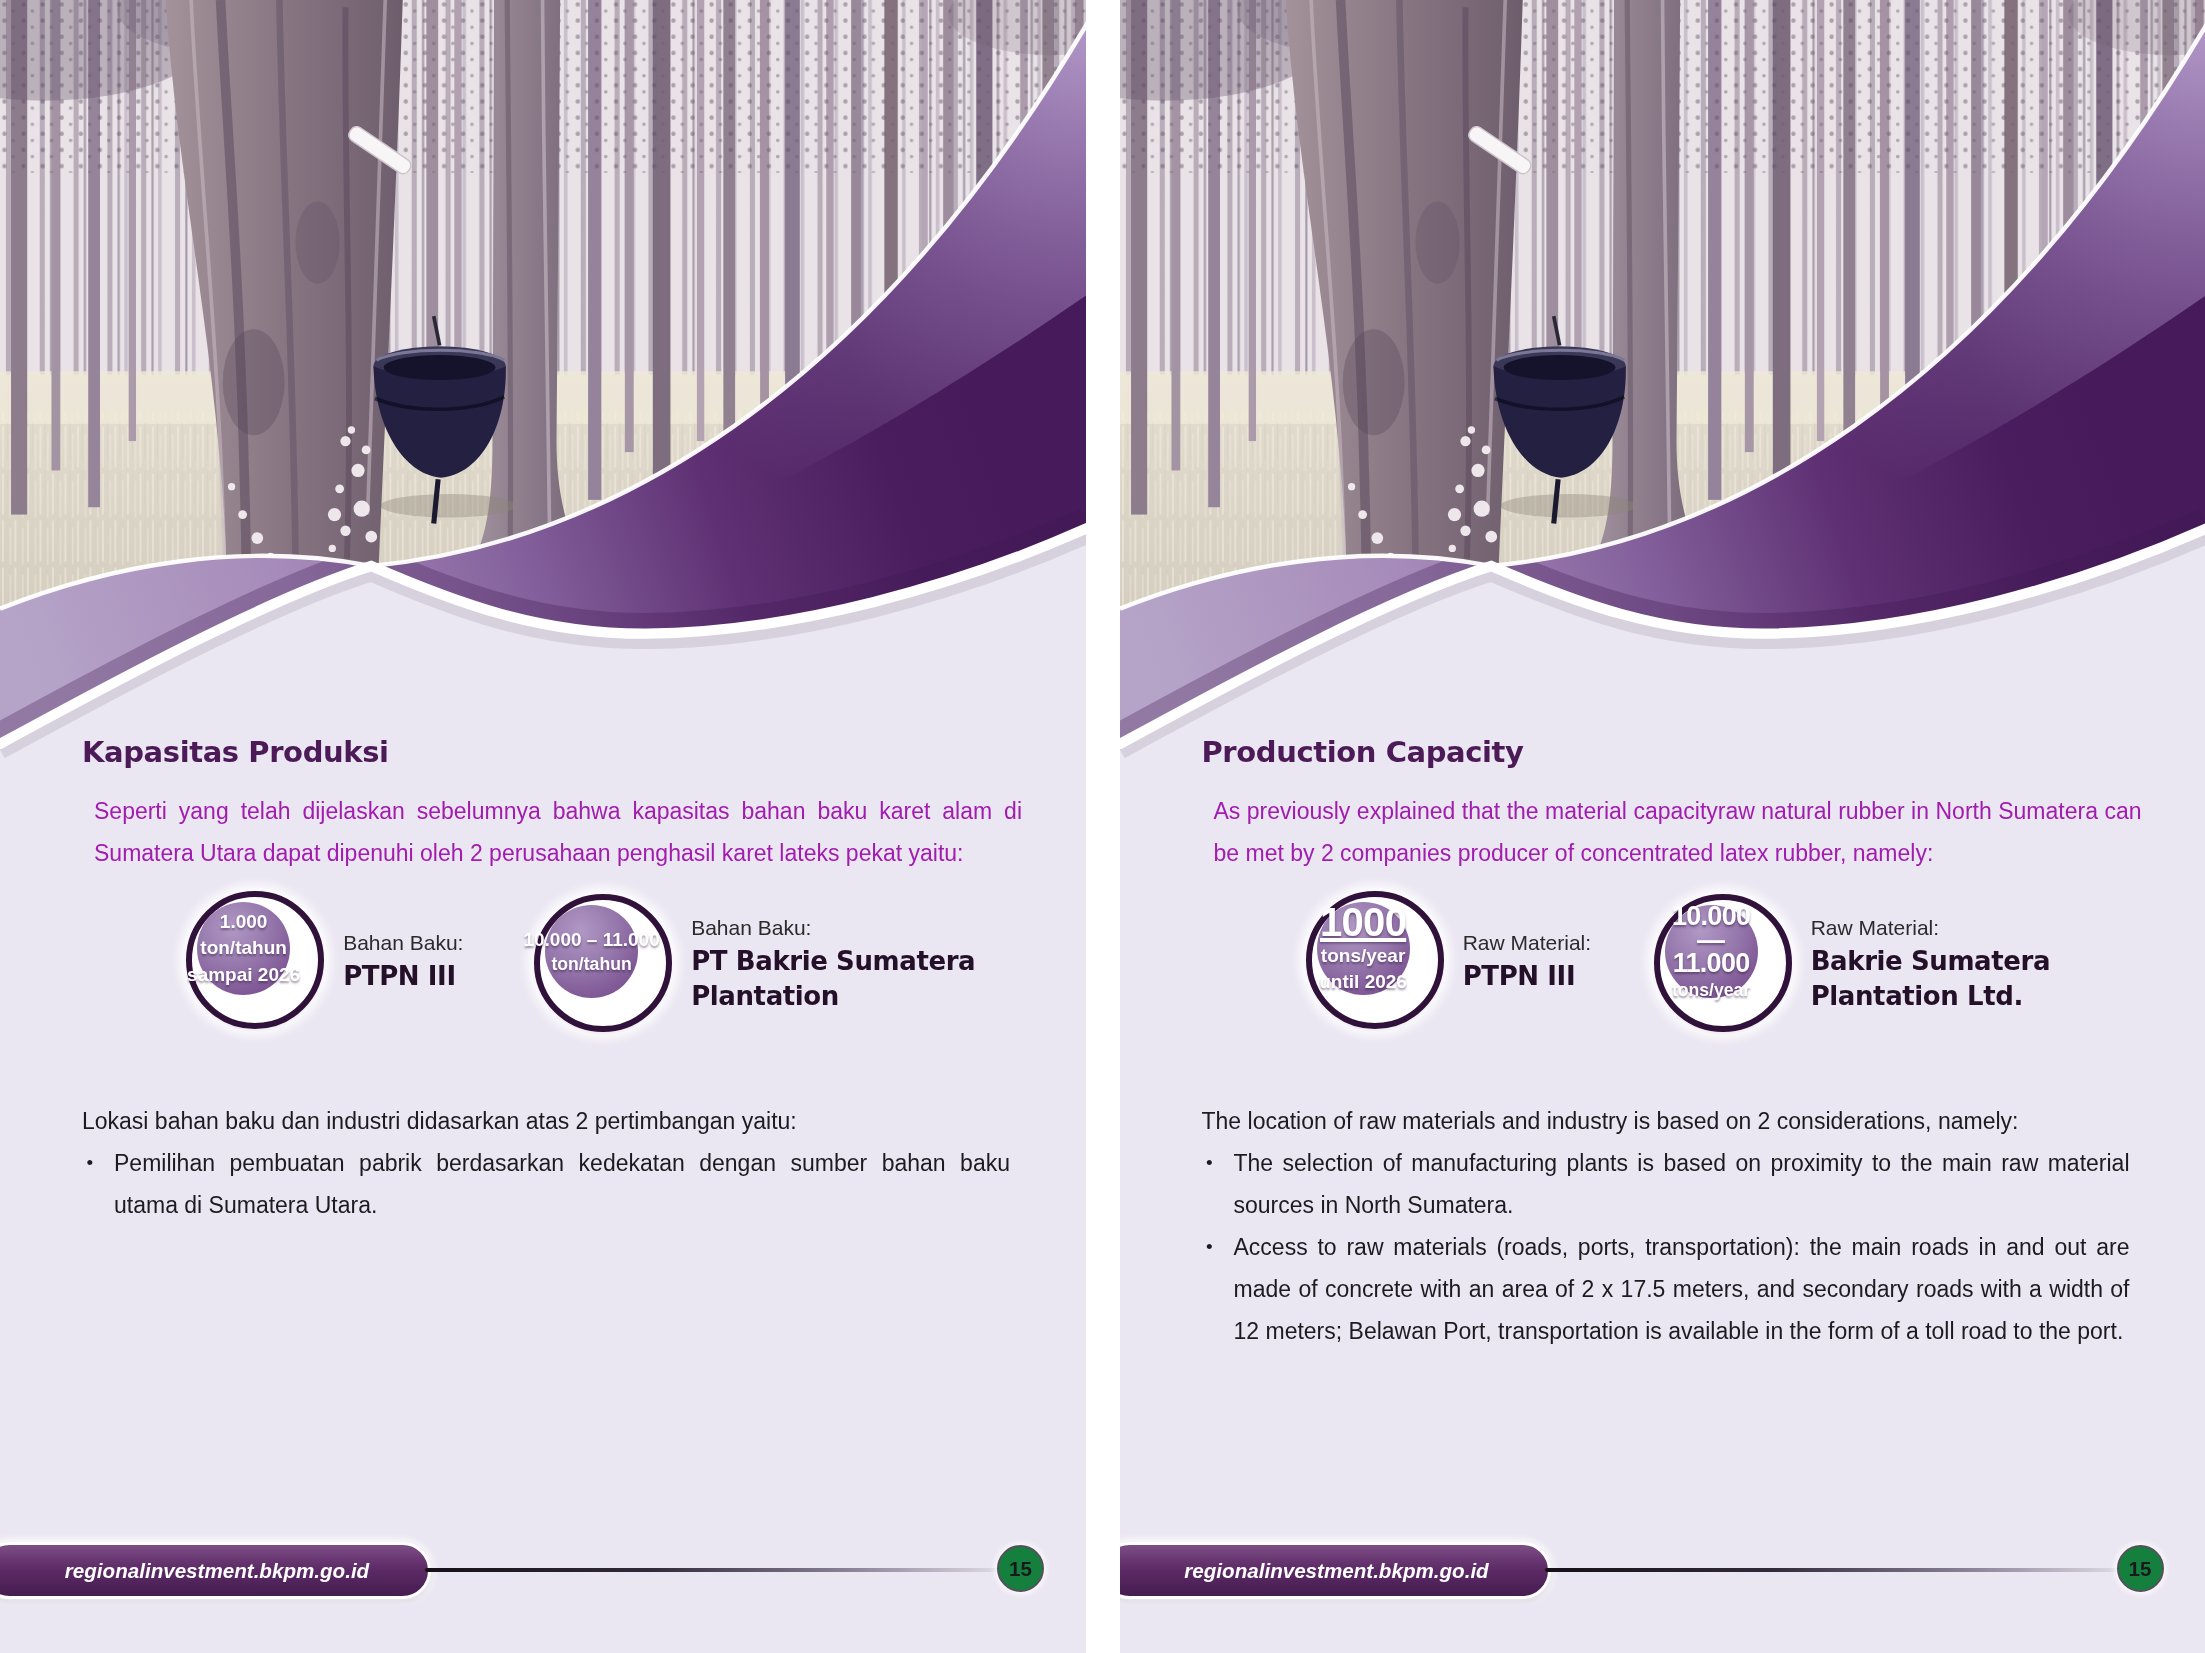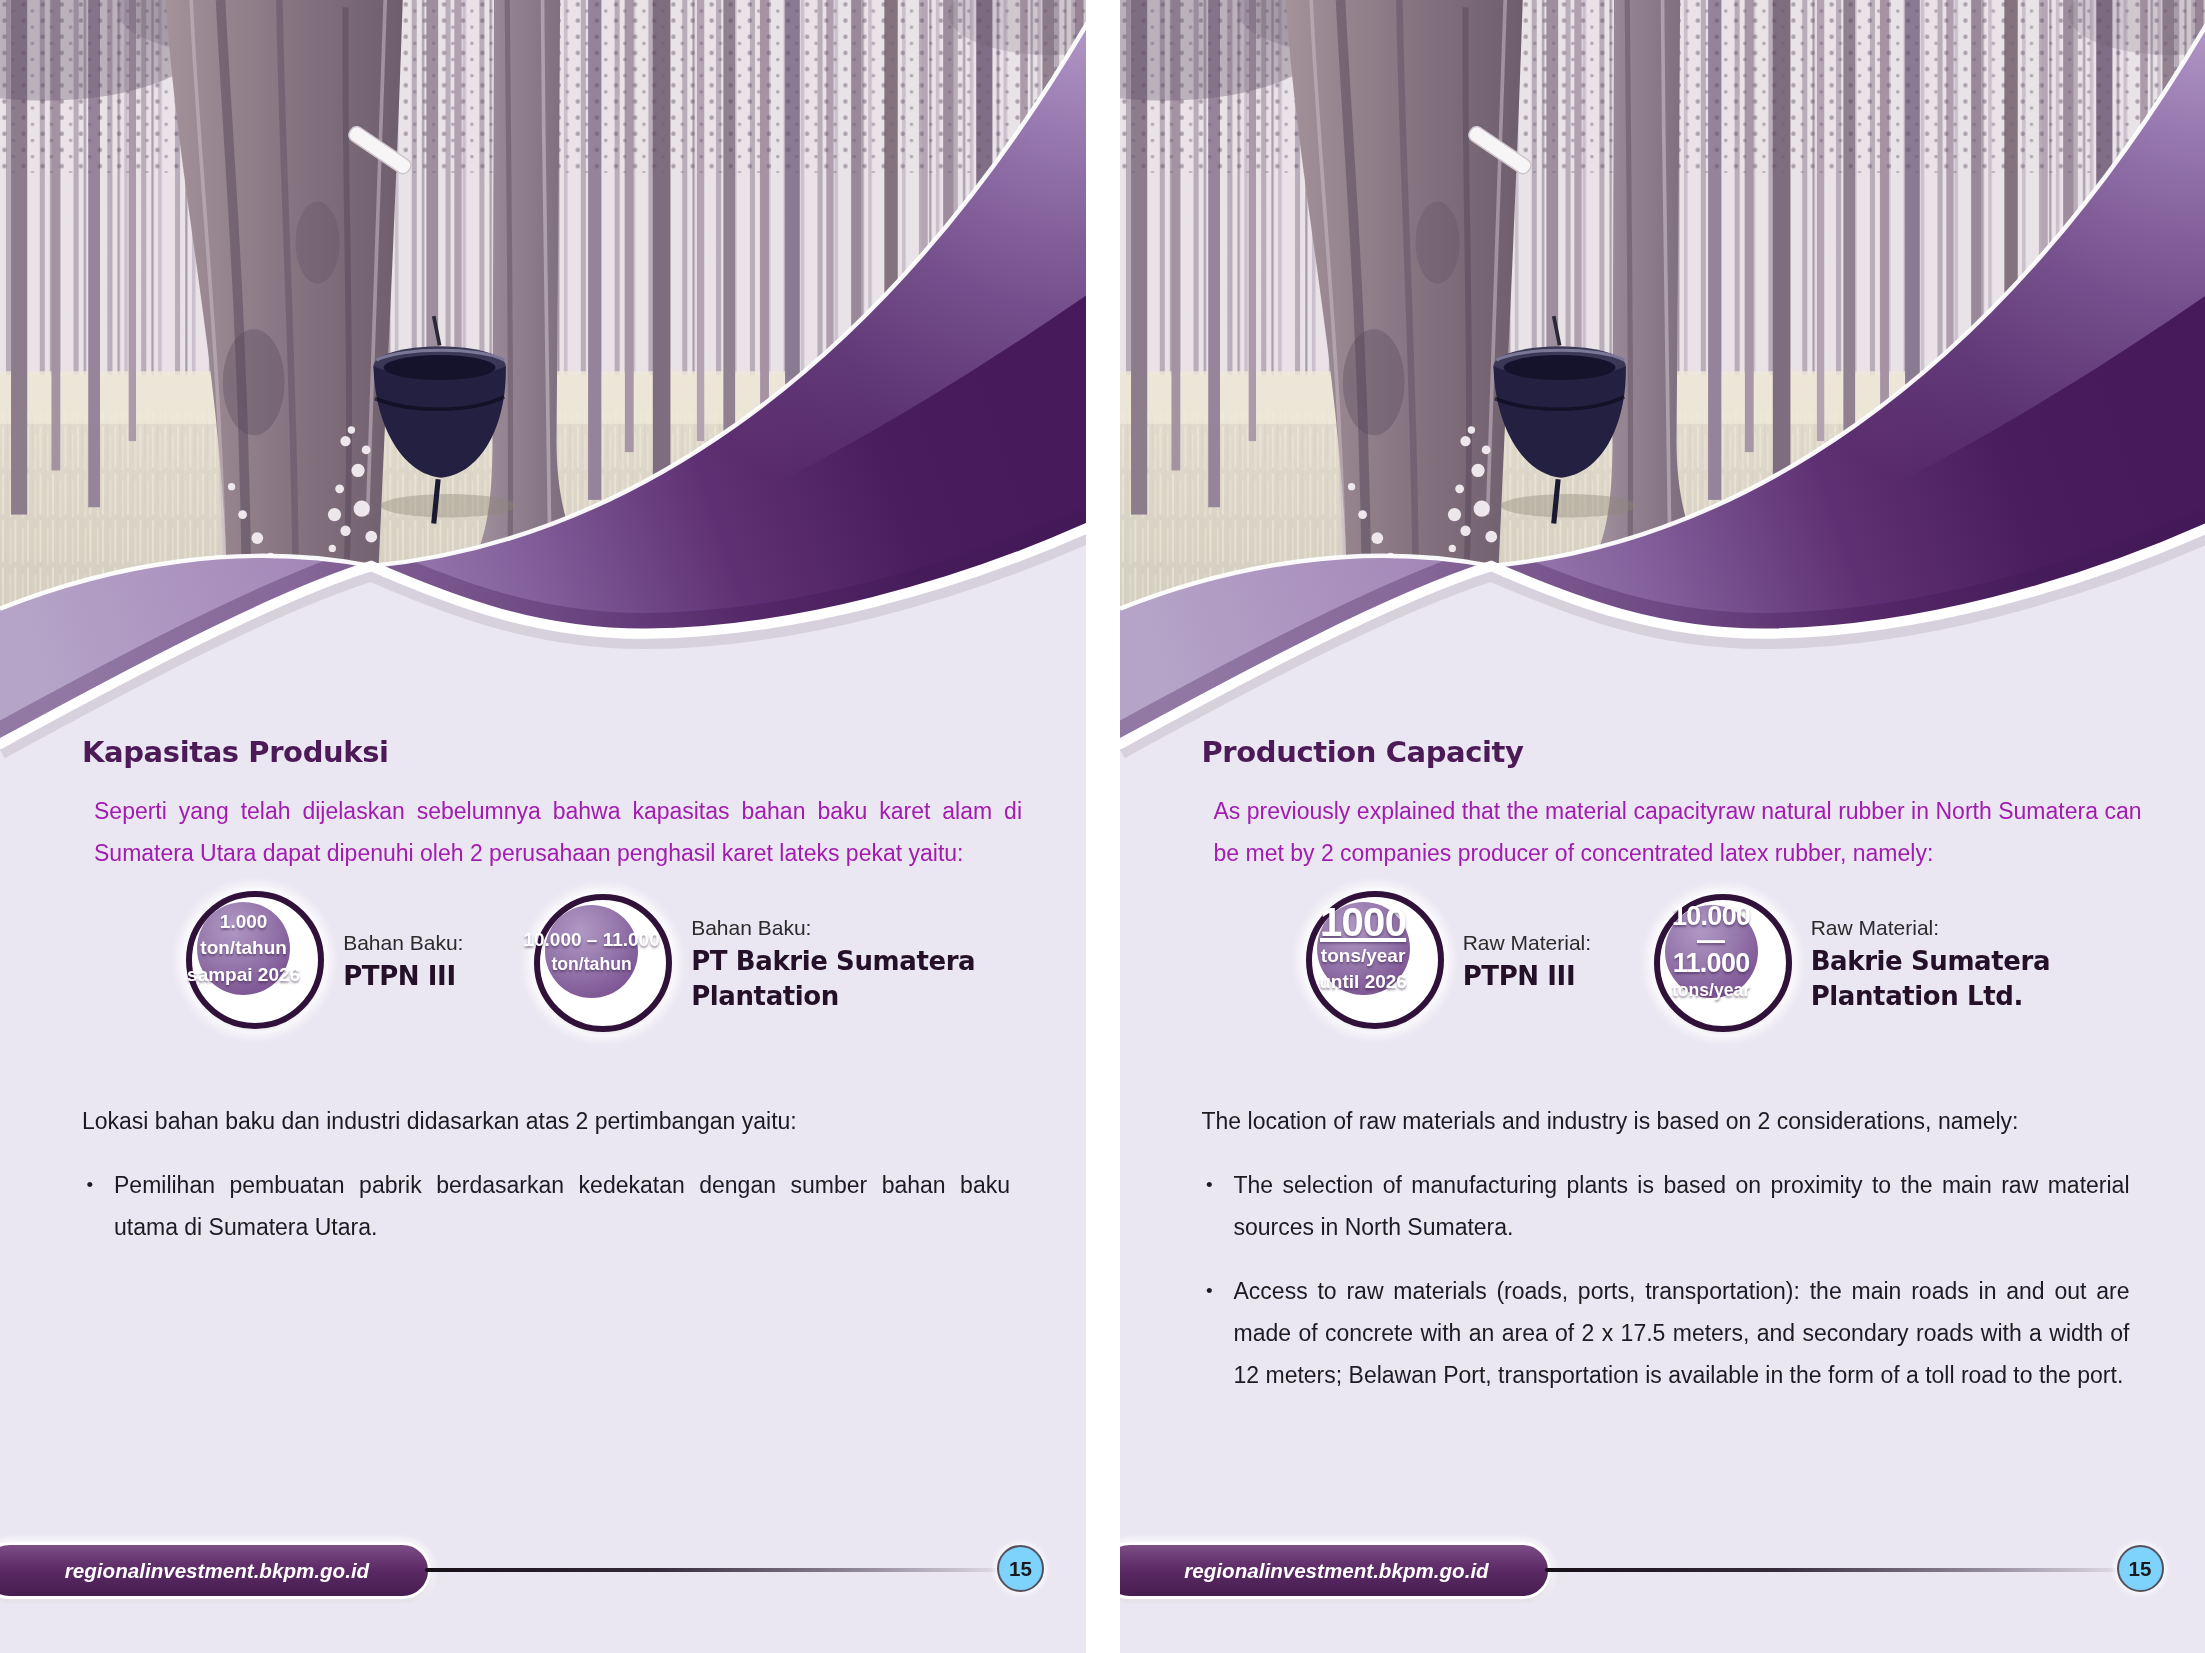--- a/index.html
+++ b/index.html
@@ -11,21 +11,21 @@
   
   .heading{position:absolute;left:82px;top:735px;margin:0;
            font-family:"DejaVu Sans", sans-serif;font-weight:bold;
            font-size:29px;letter-spacing:-0.4px;color:#4c1b57;}
   .intro{position:absolute;left:82px;top:778px;width:928px;margin:12px;
          font-size:23px;line-height:42px;color:#a21caf;text-align:justify;}
   .list-block{position:absolute;left:82px;top:1100px;width:928px;
               font-size:23px;line-height:42px;color:#1d1b20;}
   .list-intro{margin:0;}
   ul.bullets{margin:0;padding:0;list-style:none;}
-  ul.bullets li{position:relative;padding-left:32px;text-align:justify;margin-top:22px;}
+  ul.bullets li{position:relative;padding-left:32px;text-align:justify;}
   ul.bullets li::before{content:"\2022";position:absolute;left:4.4px;top:0;font-size:19px;color:#1d1b20;}
 
   
   .badge{position:absolute;display:flex;align-items:center;}
   .badge.b1{left:186px;top:891px;}
   .badge.b2{left:534px;top:894px;}
   .circle-wrap{flex:0 0 auto;width:116px;height:116px;border-radius:50%;
                border:6.6px solid #2f1139;background:#ffffff;padding:5.1px;
                box-shadow:0 0 11.8px 6.6px rgba(255,255,255,0.95), 0 1.5px 2.2px rgba(47,17,57,0.35);}
   .circle-inner{width:93px;height:93px;border-radius:50%;
@@ -46,21 +46,21 @@
   
   .pill{position:absolute;left:-19px;top:1542px;width:450px;height:57px;border-radius:32px;
         background:linear-gradient(180deg,#7c4d85 0%,#5c2a66 48%,#451d4f 100%);
         border:3.7px solid #ffffff;box-sizing:border-box;
         box-shadow:0 0 7.4px 2.9px rgba(255,255,255,0.9), 0 2.2px 4.4px rgba(60,30,70,0.35);
         display:flex;align-items:center;justify-content:center;}
   .pill span{font-style:italic;font-weight:bold;font-size:20.6px;color:#ffffff;padding-left:22px;}
   .rule{position:absolute;left:425px;top:1568px;width:573px;height:3.7px;border-radius:2.2px;
         background:linear-gradient(90deg,#171019 0%,#332b3a 40%,#8d8598 75%,#ded9e4 100%);}
   .pagenum{position:absolute;left:997px;top:1545px;width:47px;height:47px;border-radius:50%;
-           background:#7dd3fc;border:2.2px solid #55505c;box-sizing:border-box;
+           background:#15803d;border:2.2px solid #55505c;box-sizing:border-box;
            box-shadow:0 0 5.9px 2.2px rgba(255,255,255,0.9);
            display:flex;align-items:center;justify-content:center;}
   .pagenum span{font-weight:bold;font-size:20.6px;color:#1a191d;}
   .defs-holder{position:absolute;width:0;height:0;}
 </style>
 </head>
 <body>
 
 <svg class="defs-holder" aria-hidden="true">
   <defs>

